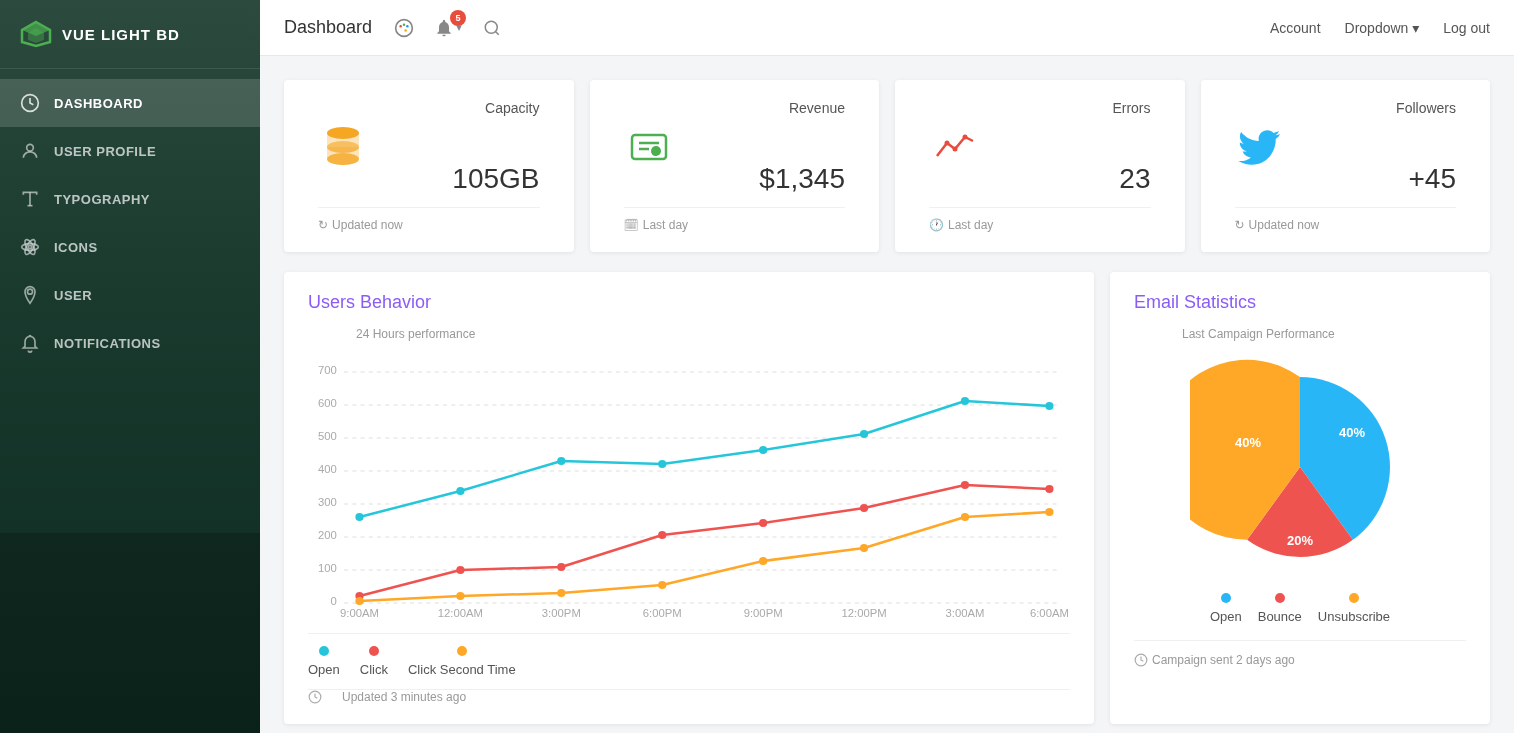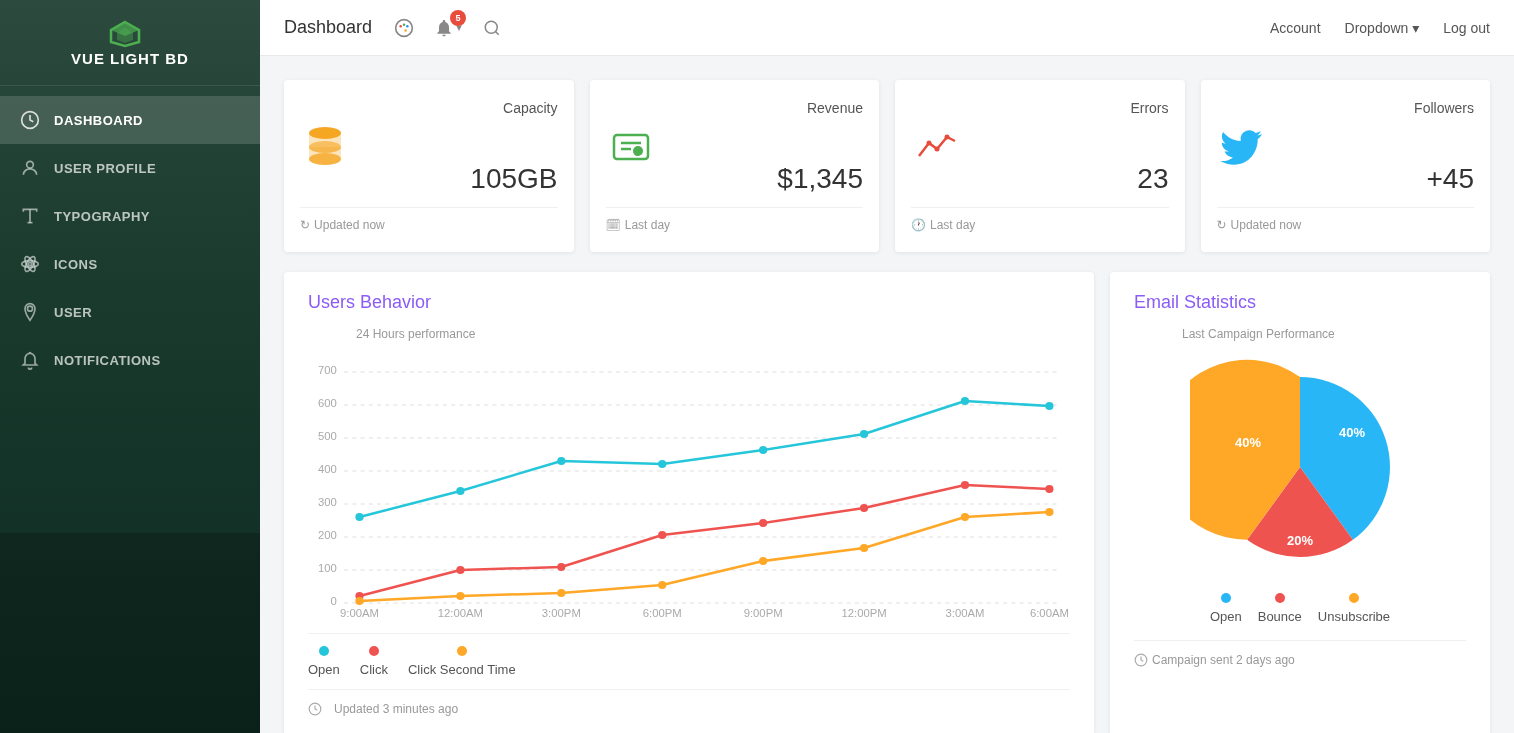--- a/index.html
+++ b/index.html
@@ -23,21 +23,20 @@
       height: 200px;
       background: rgba(0,0,0,0.2);
       z-index: 0;
     }
     .sidebar-logo {
       display: flex;
       align-items: center;
       padding: 18px 20px;
       border-bottom: 1px solid rgba(255,255,255,0.1);
       z-index: 1;
-      flex-direction: column;
     }
     .logo-icon {
       width: 32px;
       height: 32px;
       margin-right: 10px;
     }
     .logo-text {
       font-size: 15px;
       font-weight: 700;
       letter-spacing: 1px;
@@ -149,21 +148,21 @@
     
     .stat-cards {
       display: grid;
       grid-template-columns: repeat(4, 1fr);
       gap: 16px;
       margin-bottom: 20px;
     }
     .stat-card {
       background: #fff;
       border-radius: 4px;
-      padding: 20px 16px;
+      padding: 20px 34px;
       box-shadow: 0 1px 4px rgba(0,0,0,0.08);
     }
     .stat-card-top {
       display: flex;
       align-items: center;
       justify-content: space-between;
       margin-bottom: 12px;
     }
     .stat-label {
       font-size: 14px;
@@ -240,23 +239,22 @@
     .legend-dot {
       width: 10px;
       height: 10px;
       border-radius: 50%;
     }
     .chart-footer {
       font-size: 12px;
       color: #999;
       display: flex;
       align-items: flex-end;
-      gap: 12px;
+      gap: 20px;
       border-top: 1px solid #f0f0f0;
-      padding-top: 12px;
     }
 
     
     .pie-container {
       display: flex;
       justify-content: center;
       align-items: center;
       margin: 16px 0;
     }
     .email-legend {

